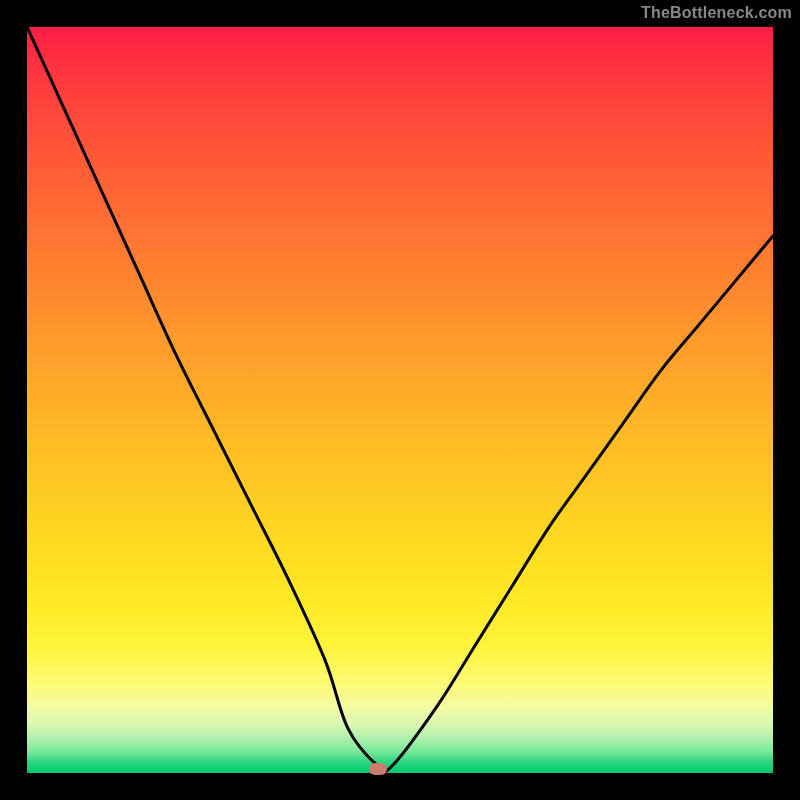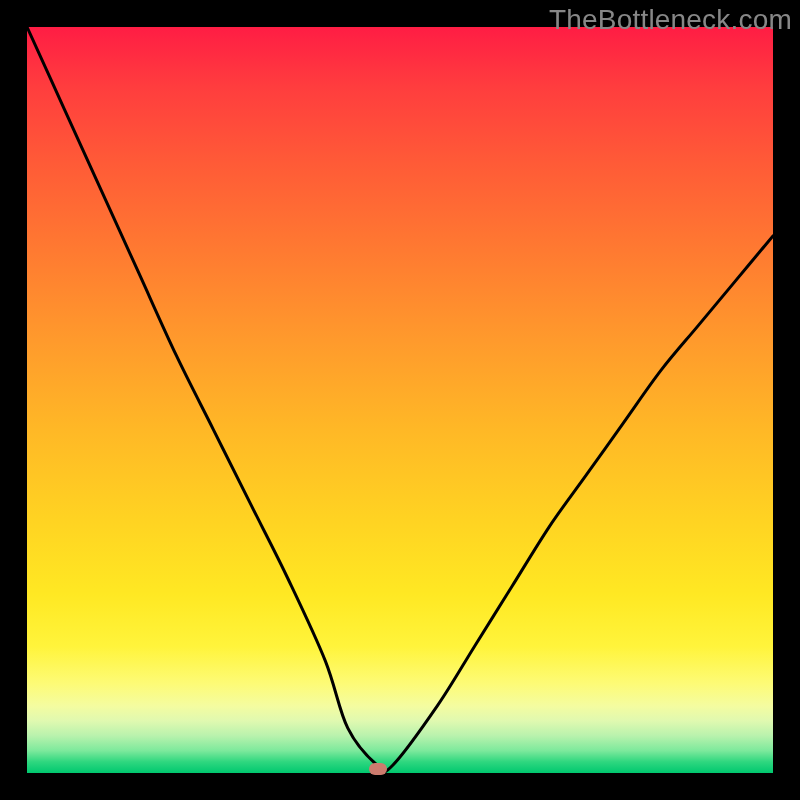--- a/index.html
+++ b/index.html
@@ -34,22 +34,22 @@
       #7de99c 97%,
       #2fd77f 98.5%,
       #00c86f 100%
     );
   }
   .watermark {
     position: absolute;
     top: 4px;
     right: 8px;
     color: #878787;
-    font-size: 28px;
-    font-weight: 400;
+    font-size: 16px;
+    font-weight: 700;
     letter-spacing: 0.2px;
     user-select: none;
   }
   svg.curve {
     position: absolute;
     left: 0;
     top: 0;
     width: 746px;
     height: 746px;
   }

